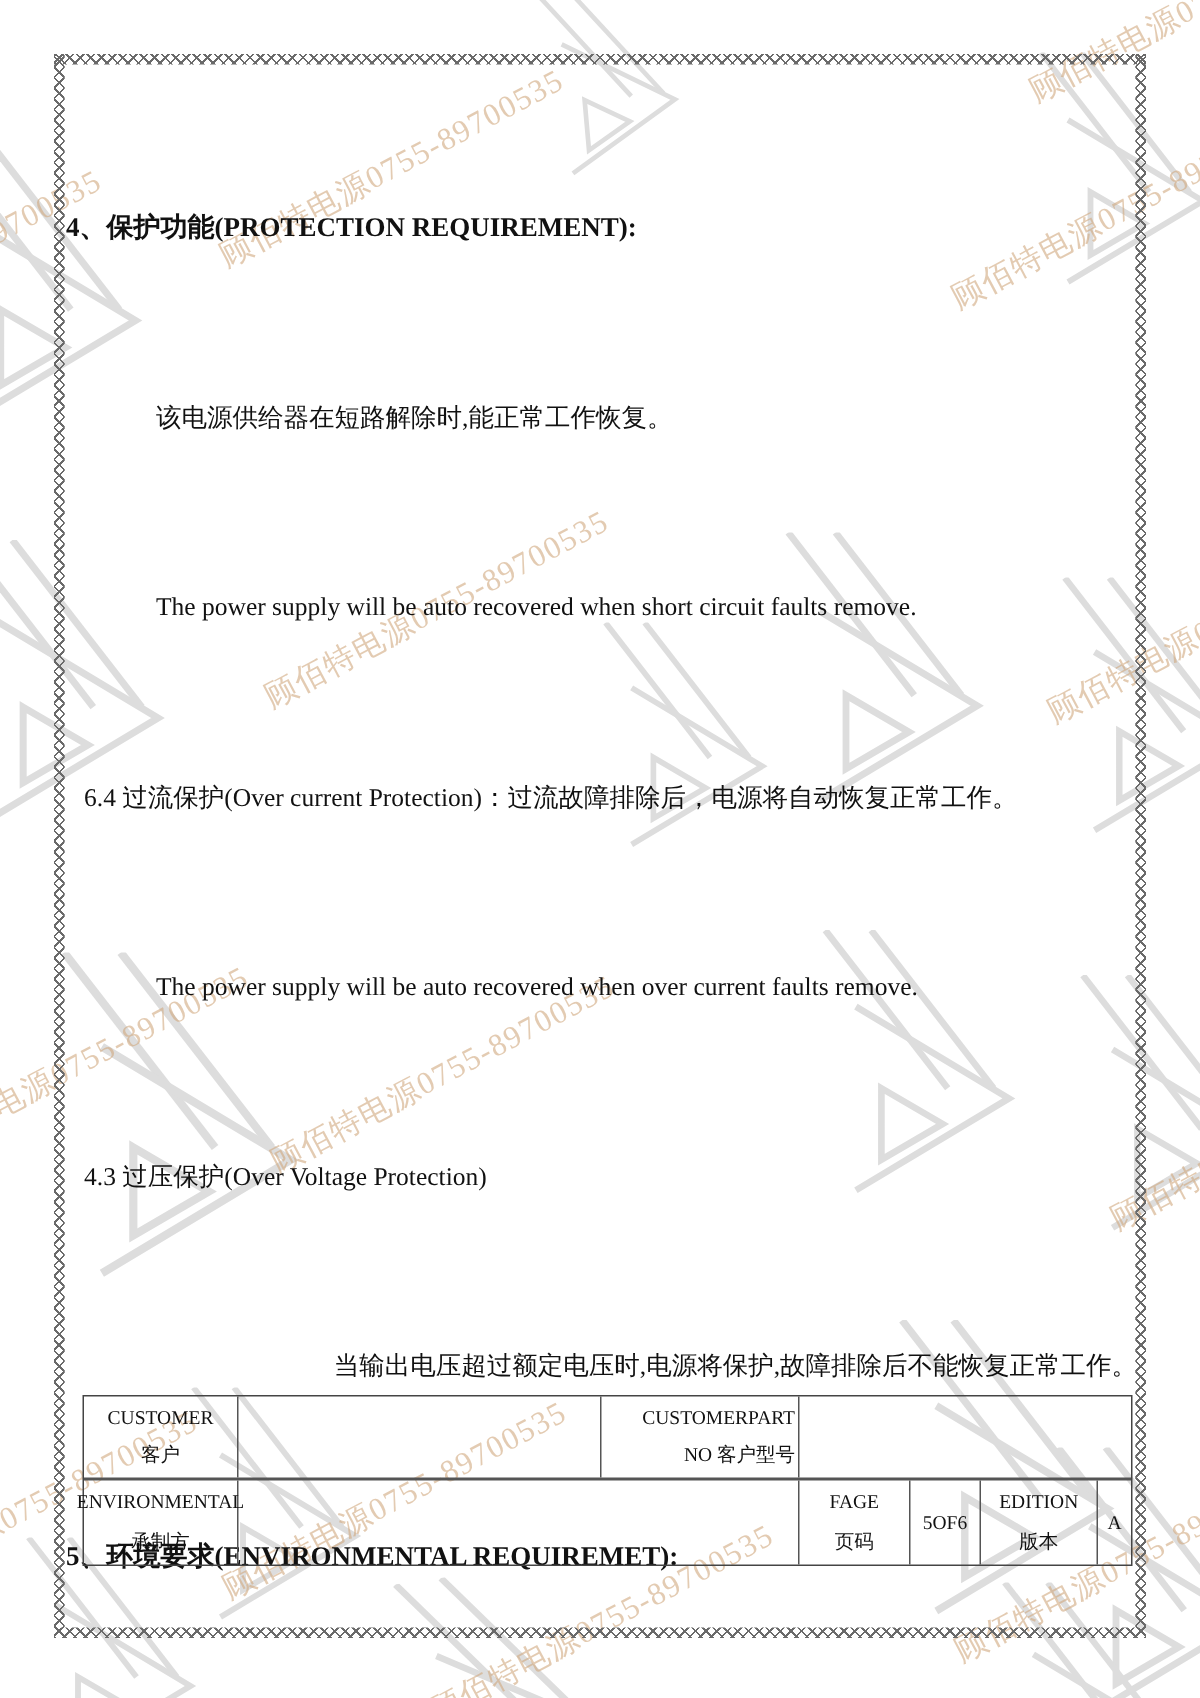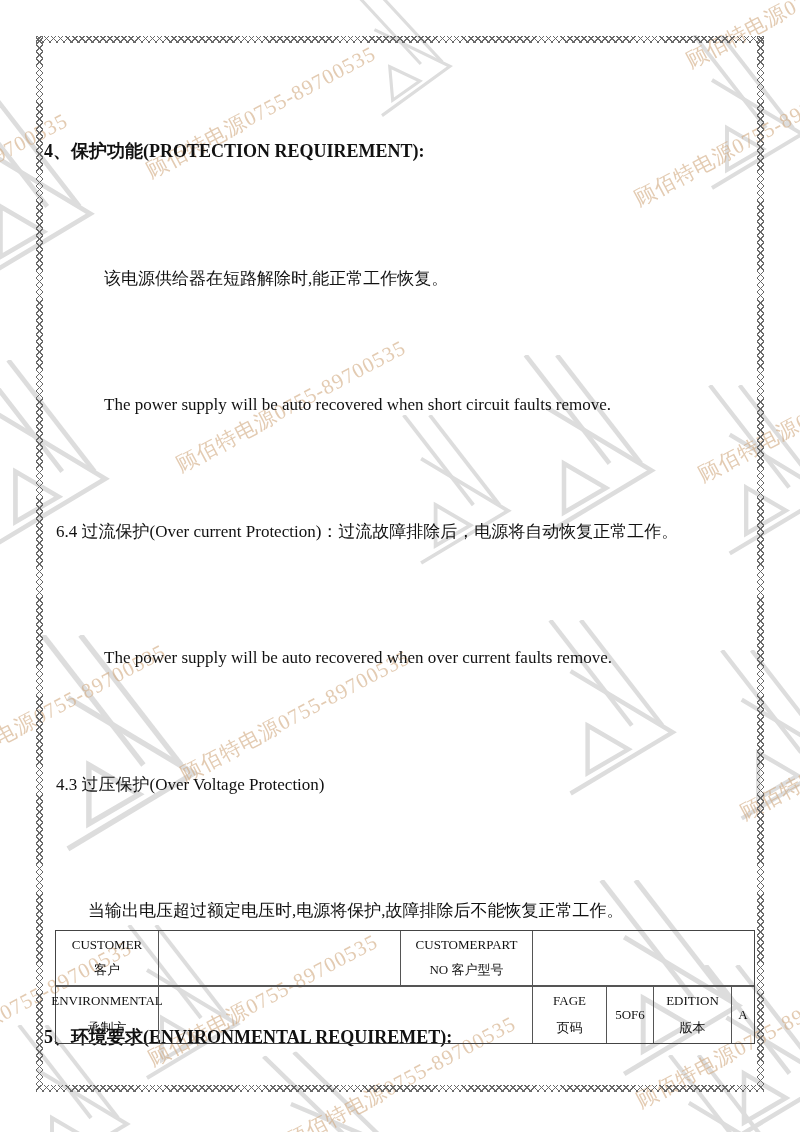--- a/index.html
+++ b/index.html
@@ -24,33 +24,33 @@
   .zz-left{left:36px;top:36px;width:7px;height:1056px;}
   .zz-right{left:757px;top:36px;width:7px;height:1056px;}
 
   
   .doc{position:absolute;left:44px;top:40px;width:714px;z-index:2;
        font-size:17px;line-height:29.5px;white-space:pre;}
   .line{height:29.5px;margin-top:38px;}
   .h{font-weight:bold;font-size:18px;padding-left:0;}
   .ia{padding-left:12px;}
   .ic{padding-left:60px;}
-  .id{padding-left:44px;}
+  .id{padding-left:44px;text-align:right;}
 
   
   .ftable{position:absolute;left:55px;top:930px;width:700px;height:114px;z-index:2;
           border:1px solid #444;box-sizing:border-box;font-size:13px;background:transparent;}
   .frow{display:flex;height:56px;box-sizing:border-box;}
   .frow1{border-bottom:2px solid #555;}
   .fcell{box-sizing:border-box;border-right:1px solid #555;
          display:flex;flex-direction:column;justify-content:space-between;align-items:center;
          padding:6px 2px;}
   .fcell:last-child{border-right:none;}
   .fcell.center{justify-content:center;}
-  .w103{width:103px;} .w242{width:242px;} .w132{width:132px;} .w223{flex:1;}
+  .w103{width:103px;} .w242{width:242px;} .w132{width:132px;align-items:flex-end;} .w223{flex:1;}
   .w374{width:374px;} .w74{width:74px;} .w47{width:47px;} .w78{width:78px;} .wrest{flex:1;}
 </style>
 </head>
 <body>
 
 <div id="page">
 
   <svg width="0" height="0" style="position:absolute" aria-hidden="true">
     <defs>
       <g id="wm-arrow">

